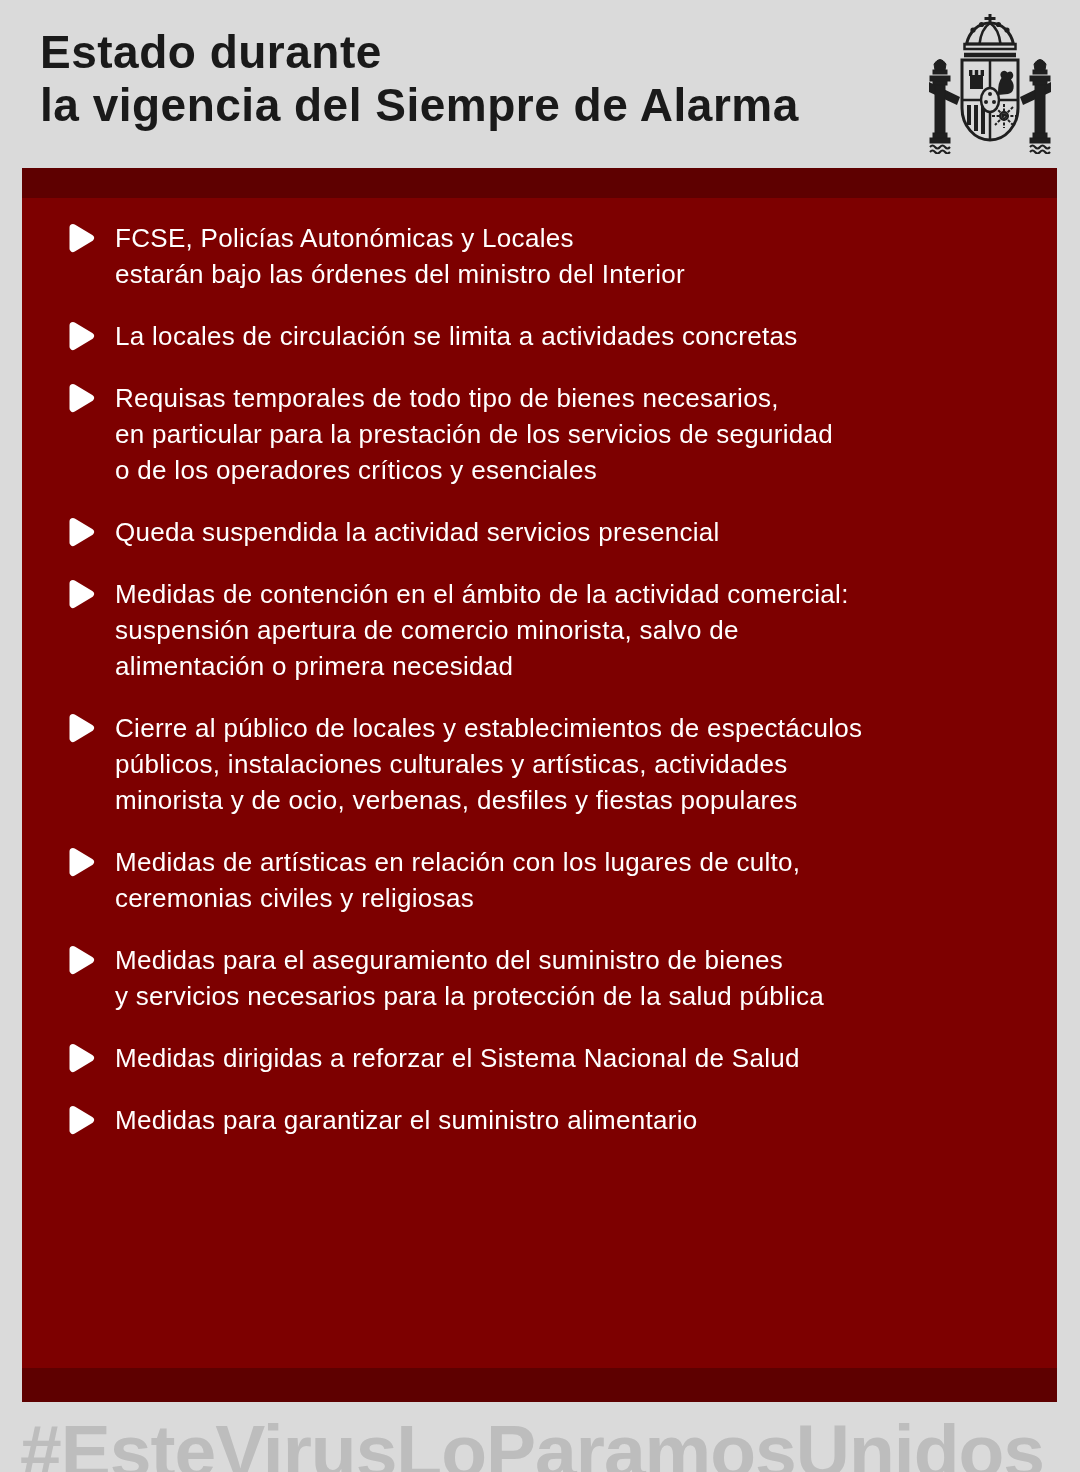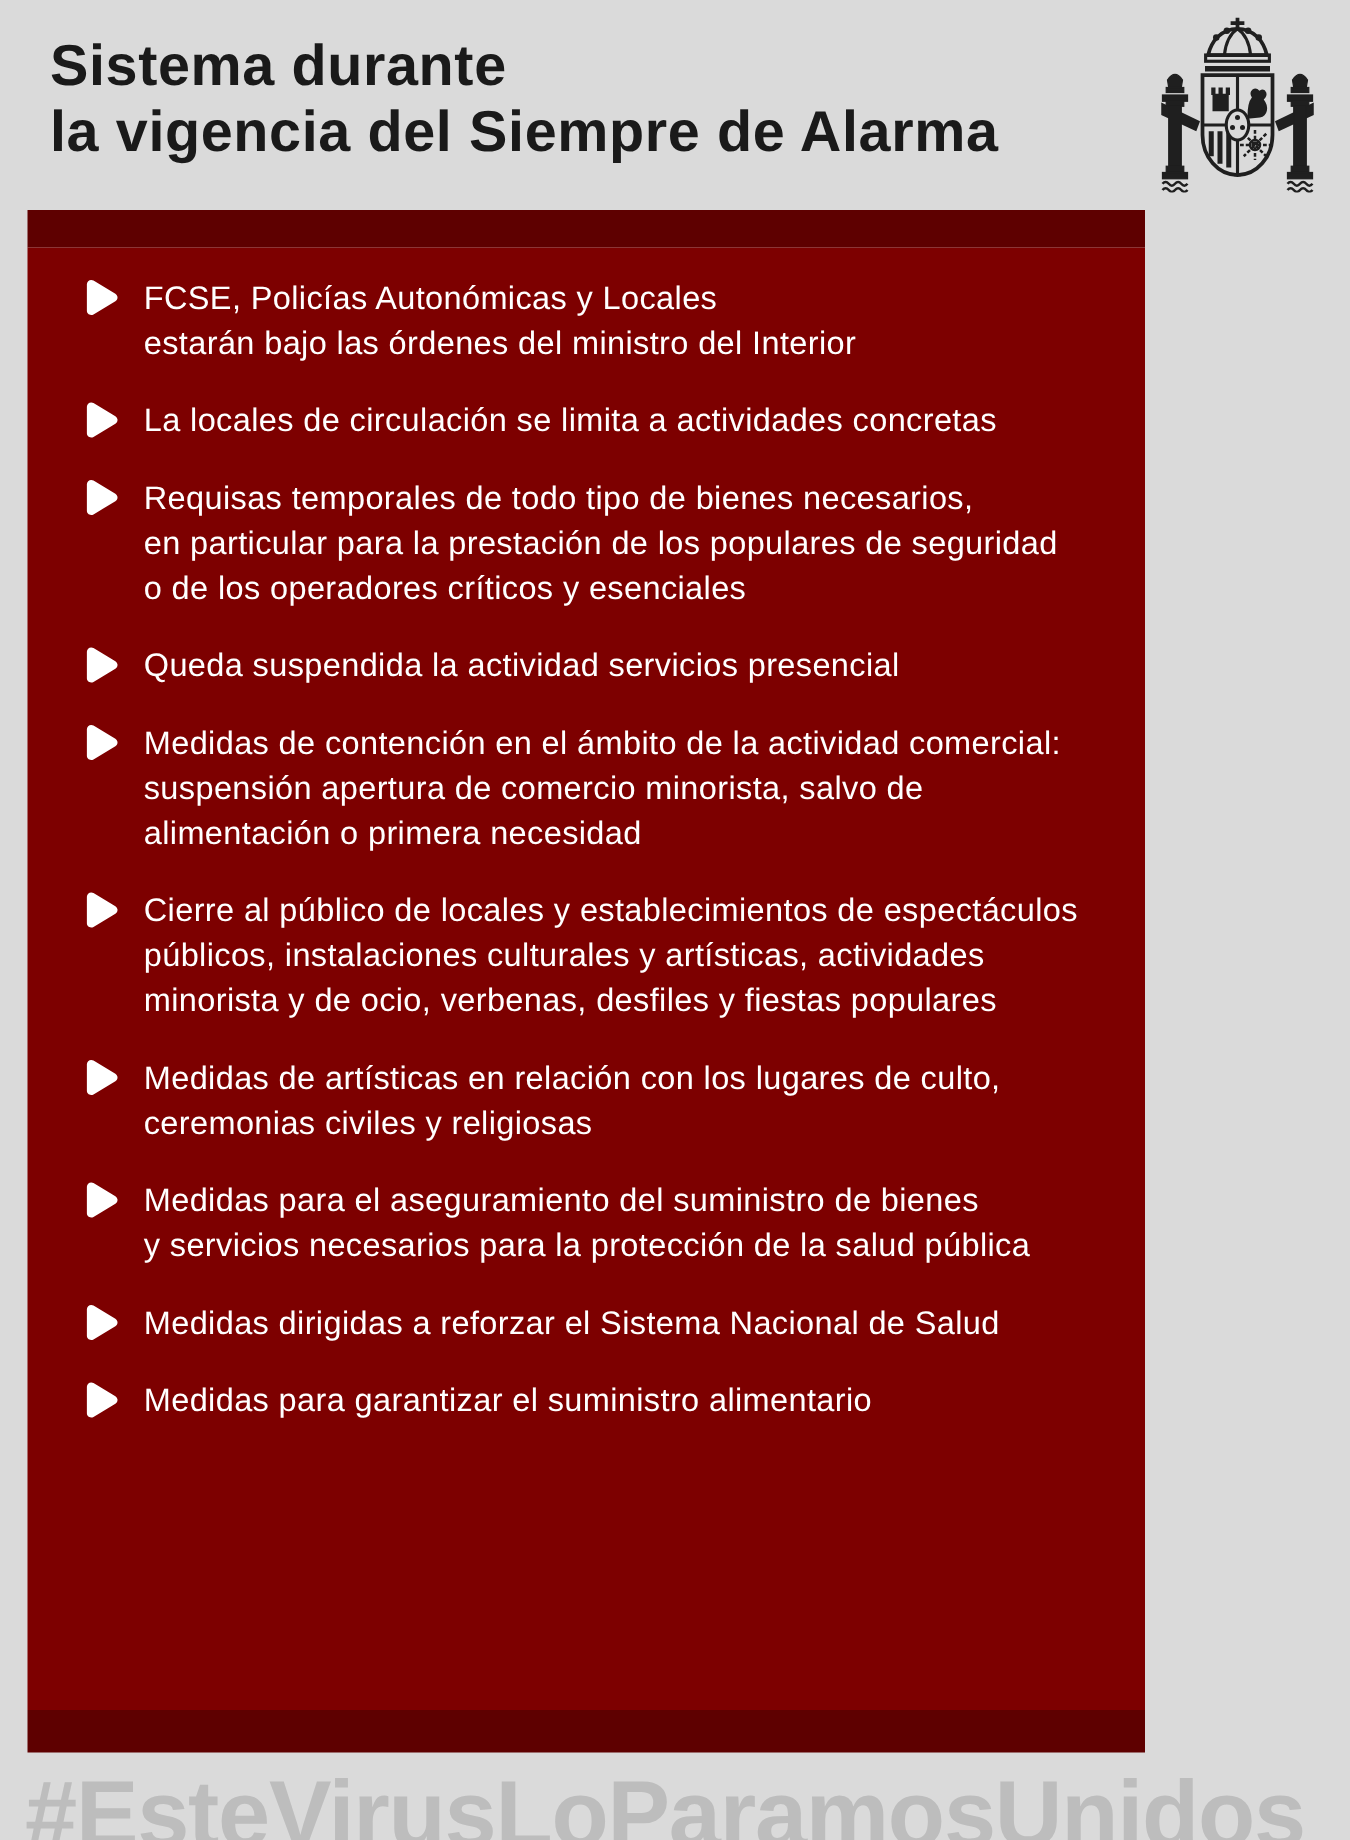--- a/index.html
+++ b/index.html
@@ -31,21 +31,21 @@
   .title span{display:block;}
   .emblem{
     position:absolute;
     left:928px; top:14px;
     width:124px; height:142px;
     color:var(--emblem);
   }
   .panel{
     position:absolute;
     left:22px; top:168px;
-    width:894px; height:1234px;
+    width:1035px; height:1234px;
     display:flex;
     flex-direction:column;
   }
   .strip{
     flex:none;
     background:var(--panel-strip);
   }
   .strip.top{height:30px;}
   .strip.bottom{height:34px;}
   .panel-body{
@@ -82,21 +82,21 @@
     letter-spacing:-1px;
     color:var(--hashtag);
     white-space:nowrap;
   }
 </style>
 </head>
 <body>
 
 <header>
   <h1 class="title">
-    <span>Sistema durante</span>
+    <span>Estado durante</span>
     <span>la vigencia del Siempre de Alarma</span>
   </h1>
 
   <div class="emblem">
     <svg viewBox="0 0 124 140" width="124" height="140" aria-hidden="true">
       <defs>
         <g id="pillar" fill="currentColor" stroke="currentColor">
           <path d="M4 10 q6 -9 12 0 l-1 6 h-10 Z"></path>
           <rect x="3" y="16" width="14" height="4"></rect>
           <rect x="0" y="22" width="20" height="5"></rect>
@@ -173,21 +173,21 @@
             <path d="M5 4.5 L22.5 15 L5 25.5 Z" fill="currentColor" stroke="currentColor" stroke-width="7" stroke-linejoin="round"></path>
           </svg></span>
       <p class="item-text">La locales de circulación se limita a actividades concretas</p>
     </div>
 
     <div class="item">
       <span class="arrow"><svg viewBox="0 0 27 30" width="27" height="30">
             <path d="M5 4.5 L22.5 15 L5 25.5 Z" fill="currentColor" stroke="currentColor" stroke-width="7" stroke-linejoin="round"></path>
           </svg></span>
       <p class="item-text">Requisas temporales de todo tipo de bienes necesarios,
-en particular para la prestación de los populares de seguridad
+en particular para la prestación de los servicios de seguridad
 o de los operadores críticos y esenciales</p>
     </div>
 
 
     <div class="item">
       <span class="arrow"><svg viewBox="0 0 27 30" width="27" height="30">
             <path d="M5 4.5 L22.5 15 L5 25.5 Z" fill="currentColor" stroke="currentColor" stroke-width="7" stroke-linejoin="round"></path>
           </svg></span>
       <p class="item-text">Queda suspendida la actividad servicios presencial</p>
     </div>

